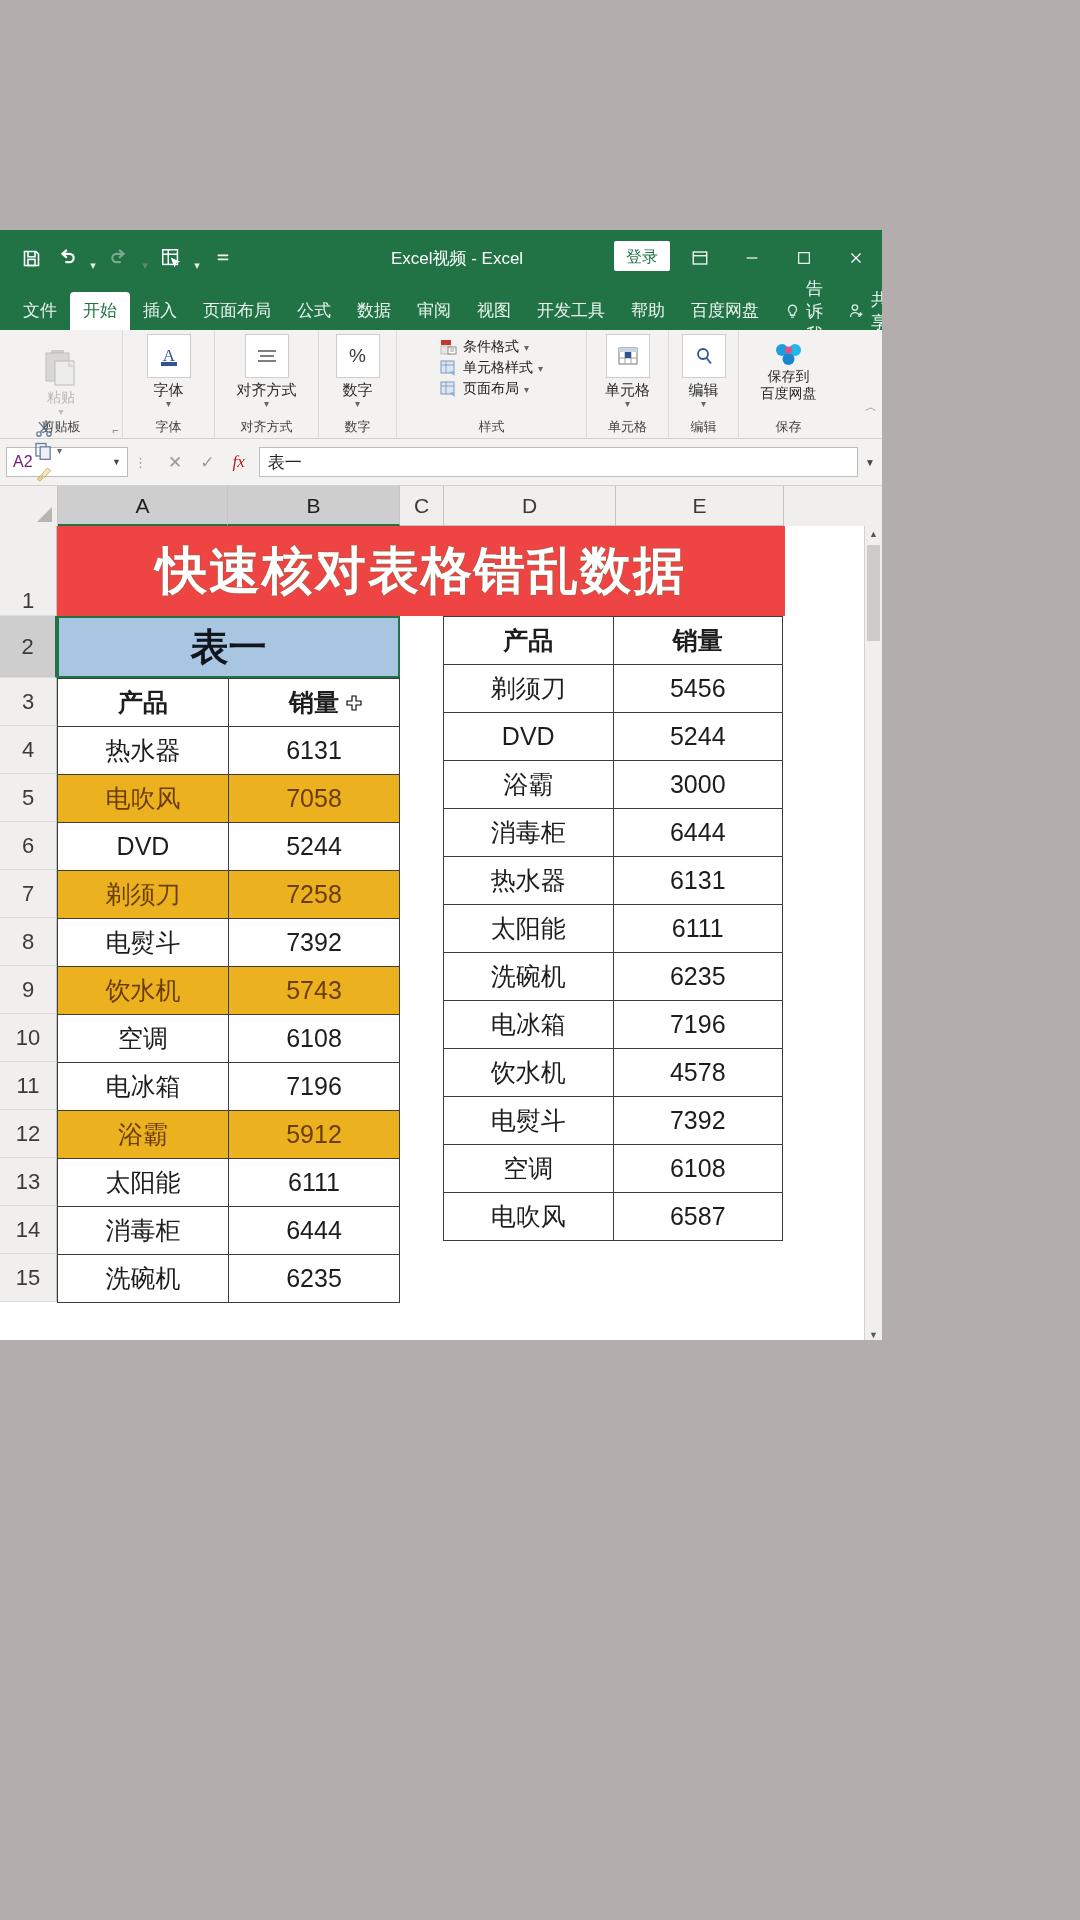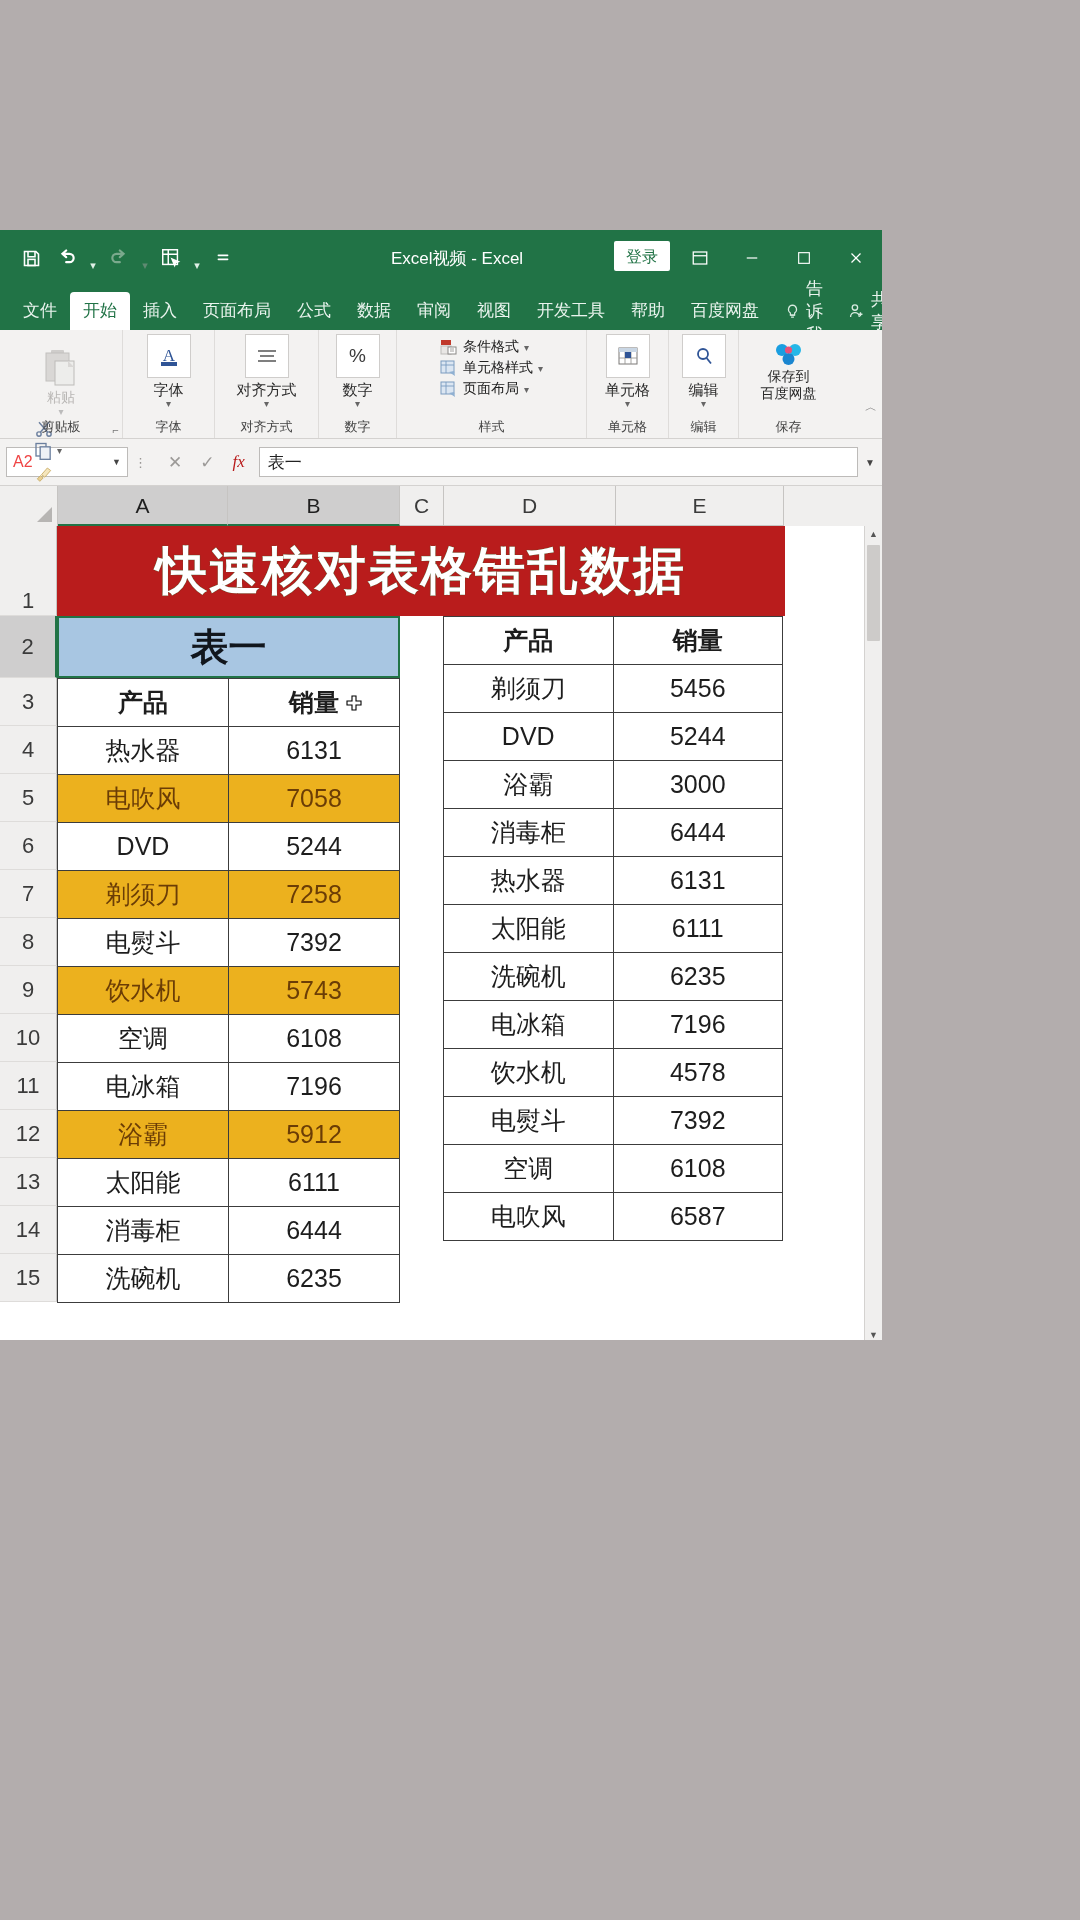--- a/index.html
+++ b/index.html
@@ -52,21 +52,21 @@
   .car2{font-size:10px;color:#666;}
 
   
   .baidu{display:flex;flex-direction:column;align-items:center;width:84px;padding-top:4px;}
   .baidu .cap2{font-size:14px;color:#2b2b2b;text-align:center;line-height:17px;}
   .collapse{position:absolute;right:5px;bottom:22px;font-size:12px;color:#777;}
 
   
   .fbar{height:46px;background:#f3f2f1;display:flex;align-items:center;border-bottom:1px solid #d4d2d0;}
   .namebox{margin-left:6px;width:122px;height:30px;background:#fff;border:1px solid #bdbbb9;display:flex;align-items:center;justify-content:space-between;box-sizing:border-box;padding:0 6px;}
-  .namebox span.v{font-size:16px;color:#ef4444;text-align:center;}
+  .namebox span.v{font-size:16px;color:#701a75;text-align:center;}
   .namebox span.c{font-size:9px;color:#444;}
   .fsep{width:26px;text-align:center;color:#9a9896;font-size:13px;letter-spacing:1px;}
   .fbtns{display:flex;gap:18px;padding:0 14px;color:#9c9a98;font-size:17px;}
   .fbtns .fx{font-style:italic;font-family:"Liberation Serif",serif;color:#b91c1c;}
   .finput{flex:1;height:30px;background:#fff;border:1px solid #bdbbb9;box-sizing:border-box;display:flex;align-items:center;padding:0 8px;font-size:17px;color:#222;}
   .fdrop{width:24px;text-align:center;color:#444;font-size:10px;}
 
   
   .gridwrap{position:relative;height:858px;background:#fff;overflow:hidden;}
   .colhead{position:absolute;left:0;top:0;height:40px;width:882px;display:flex;background:#f0efee;}
@@ -76,21 +76,21 @@
   .ch.sel{background:#cfcece;border-bottom:2px solid #217346;color:#1f1f1f;}
 
   .rowhead{position:absolute;left:0;top:40px;width:57px;}
   .rh{height:48px;line-height:48px;text-align:center;font-size:22px;color:#3b3b3b;background:#f0efee;border-right:1px solid #c6c4c2;border-bottom:1px solid #dedcda;box-sizing:border-box;}
   .rh.sel{background:#cfcece;border-right:2px solid #217346;}
   .rh.r1{height:90px;line-height:150px;}
 
   .cells{position:absolute;left:57px;top:40px;}
 
   
-  .banner{position:absolute;left:0;top:0;width:728px;height:90px;background:#b91c1c;display:flex;align-items:center;justify-content:center;}
+  .banner{position:absolute;left:0;top:0;width:728px;height:90px;background:#ef4444;display:flex;align-items:center;justify-content:center;}
   .banner span{font-size:51px;font-weight:bold;color:#fff;letter-spacing:2px;text-shadow:0 0 1px #0a7a30;}
 
   
   .t1{position:absolute;left:0;top:90px;width:343px;}
   .t1head{height:62px;background:#a8c6e2;border:2px solid #217346;box-sizing:border-box;display:flex;align-items:center;justify-content:center;}
   .t1head span{font-size:38px;font-weight:bold;color:#11161d;}
   .t1 table{border-collapse:collapse;width:343px;table-layout:fixed;}
   .t1 td{height:48px;border:1px solid #3c3c3c;text-align:center;font-size:25px;color:#1d1d1d;background:#fff;box-sizing:border-box;}
   .t1 td.hd{font-weight:bold;}
   .t1 tr.hl td{background:#ecb11e;color:#6b3d06;}

